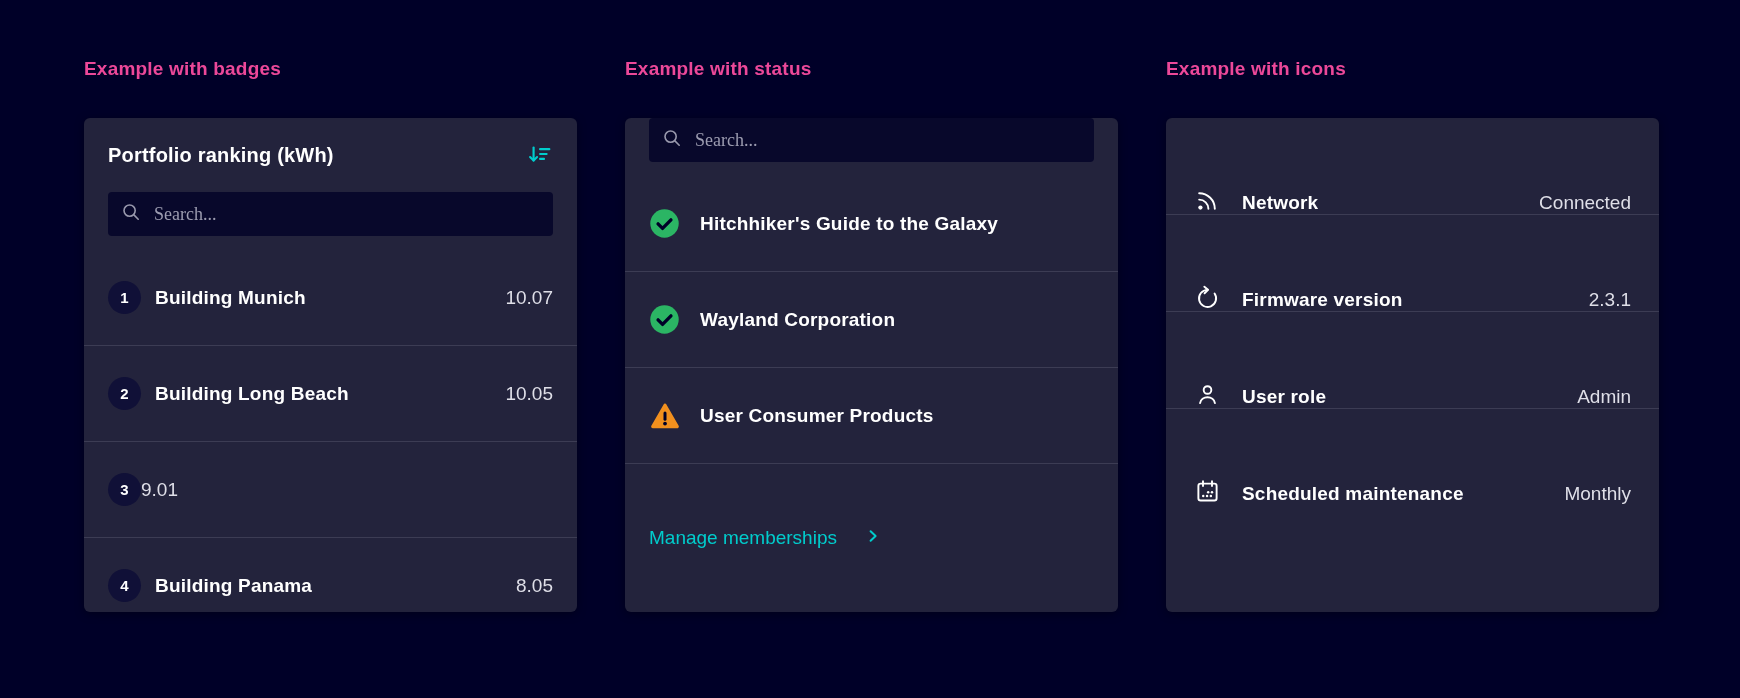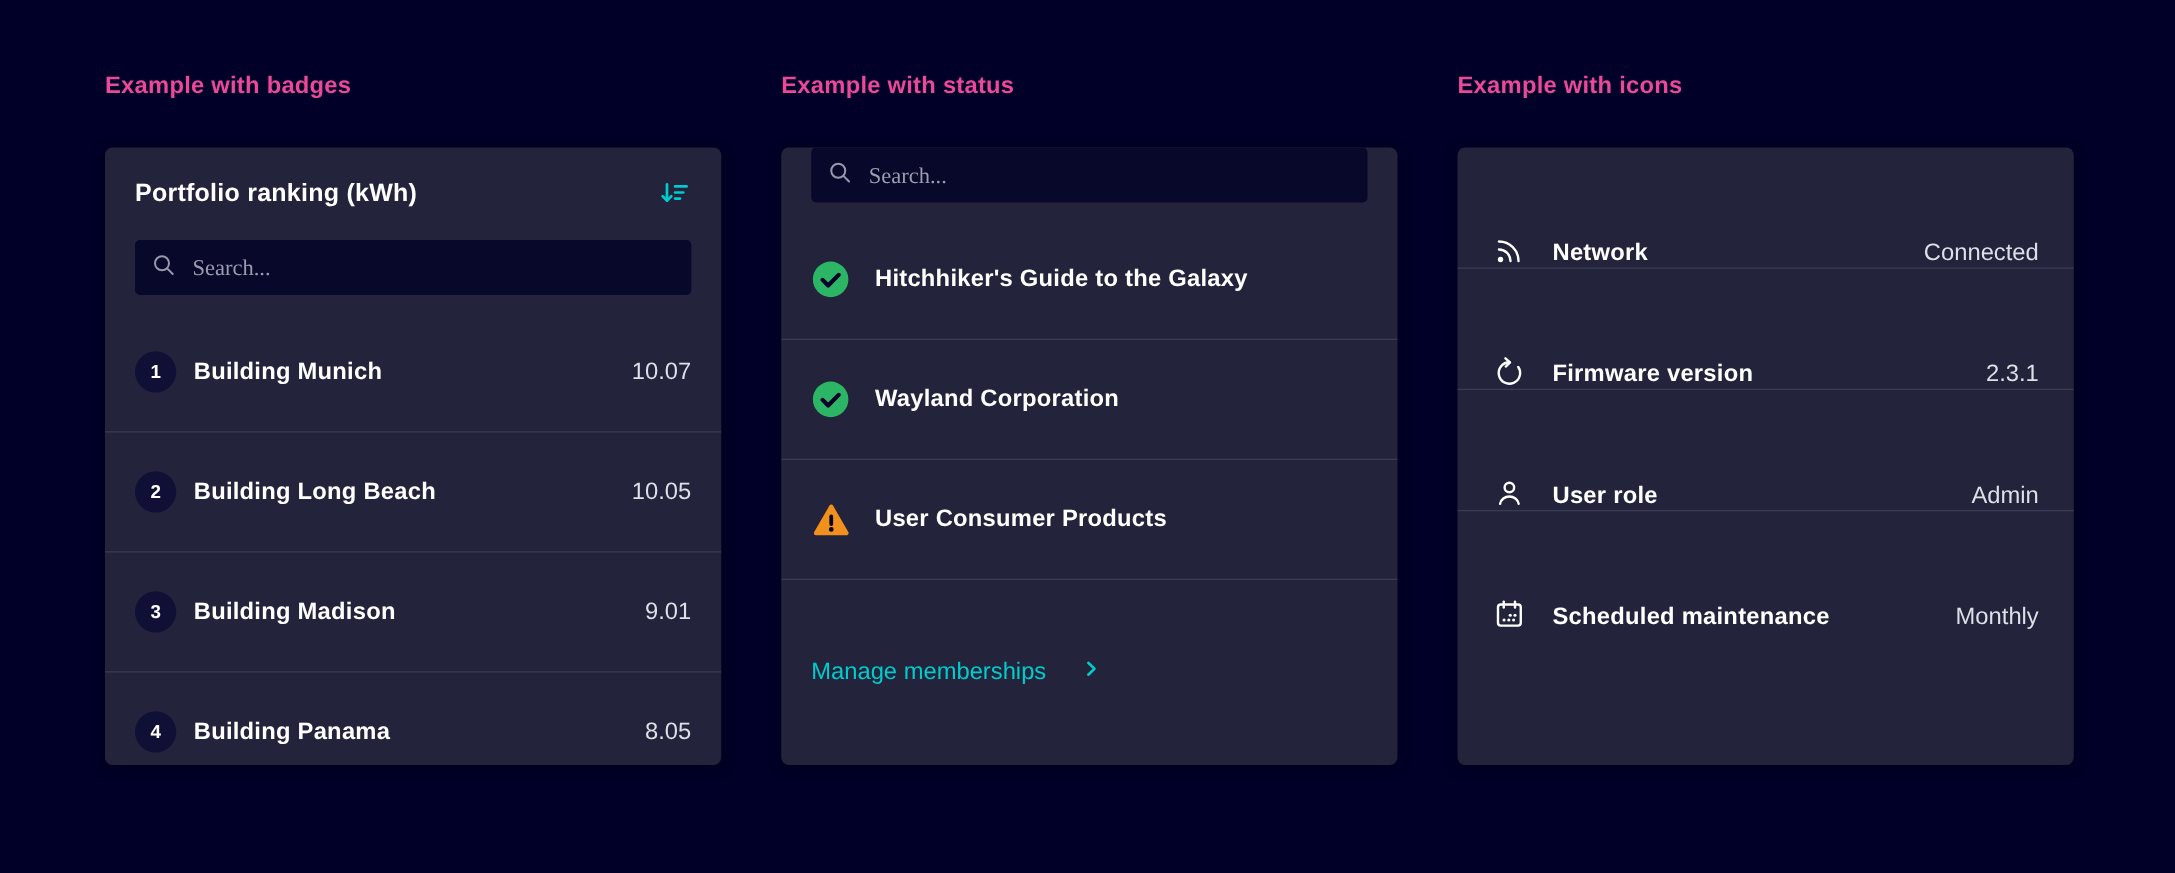--- a/index.html
+++ b/index.html
@@ -114,21 +114,20 @@
           <div class="row-label">Building Munich</div>
           <div class="row-value">10.07</div>
         </div>
         <div class="row divided">
           <div class="badge">2</div>
           <div class="row-label">Building Long Beach</div>
           <div class="row-value">10.05</div>
         </div>
         <div class="row divided">
           <div class="badge">3</div>
-          <div class="row-label">Building Madison</div>
           <div class="row-value">9.01</div>
         </div>
         <div class="row divided">
           <div class="badge">4</div>
           <div class="row-label">Building Panama</div>
           <div class="row-value">8.05</div>
         </div>
       </div>
     </div>
   </div>

